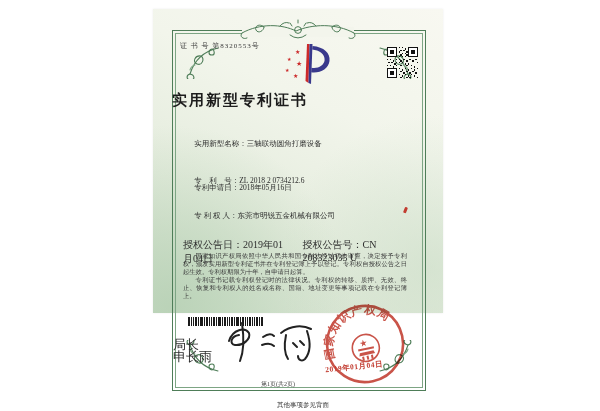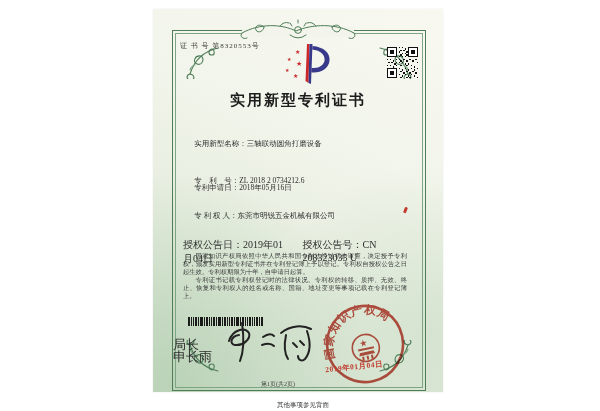--- a/index.html
+++ b/index.html
@@ -1,39 +1,39 @@
 <!DOCTYPE html>
 <html><head>
 <meta charset="utf-8">
 <style>
   html,body{margin:0;padding:0;}
   .canvas{position:relative;width:600px;height:411px;background:#ffffff;overflow:hidden;
           font-family:"Liberation Serif","DejaVu Serif",serif;color:#2a2a2a;}
   
-  .paper{position:absolute;left:153px;top:9px;width:290px;height:383px;
+  .paper{position:absolute;left:153px;top:9px;width:290px;height:304px;
          background:
            radial-gradient(circle at 6% 98%, rgba(182,208,180,.85) 0%, rgba(182,208,180,0) 45%),
            radial-gradient(circle at 96% 85%, rgba(199,219,196,.55) 0%, rgba(199,219,196,0) 40%),
            linear-gradient(205deg,#f8f8f1 0%,#f2f5eb 35%,#e4ecdd 68%,#d2e1cd 100%);
          box-shadow:0 0 2px rgba(0,0,0,.08);}
   
   .frame{position:absolute;left:19px;top:21px;width:252px;height:359px;
          border:1.4px solid #4e7d58;}
   .frame::after{content:"";position:absolute;inset:2px;border:.6px solid #7da584;}
   .corner{position:absolute;width:34px;height:34px;}
   .corner svg{width:100%;height:100%;}
   .corner.tl{left:12px;top:14px;}
   .corner.tr{right:12px;top:14px;transform:scaleX(-1);}
   .corner.bl{left:12px;bottom:16px;transform:scaleY(-1);}
   .corner.br{right:12px;bottom:16px;transform:scale(-1,-1);}
   .top-ornament{position:absolute;left:85px;top:9px;width:120px;height:27px;}
   .cert-no{position:absolute;left:27px;top:32px;font-size:7px;letter-spacing:1px;color:#3a3a3a;}
   .logo{position:absolute;left:130px;top:33px;width:50px;height:44px;}
   .qr{position:absolute;left:234px;top:38px;width:31px;height:31px;}
-  .title{position:absolute;left:19px;top:82px;width:252px;margin:0;text-align:center;
+  .title{position:absolute;left:19px;top:82px;width:252px;margin:0;text-align:left;
          font-size:15px;font-weight:bold;letter-spacing:2px;color:#1c1c1c;}
   .field{position:absolute;left:30px;width:224px;font-size:7.5px;line-height:9px;
          white-space:pre-wrap;color:#2d2d2d;}
   .flabel{white-space:pre;}
   .fvalue{display:inline-block;vertical-align:top;max-width:170px;}
   .grant{position:absolute;left:30px;top:229px;width:230px;font-size:10px;display:flex;color:#2d2d2d;}
   .grant .g2{margin-left:10px;}
   .paras{position:absolute;left:30px;top:243px;width:224px;font-size:6.3px;line-height:7.9px;
          color:#3b3b3b;text-align:justify;}
   .paras p{margin:0;text-indent:2em;}

